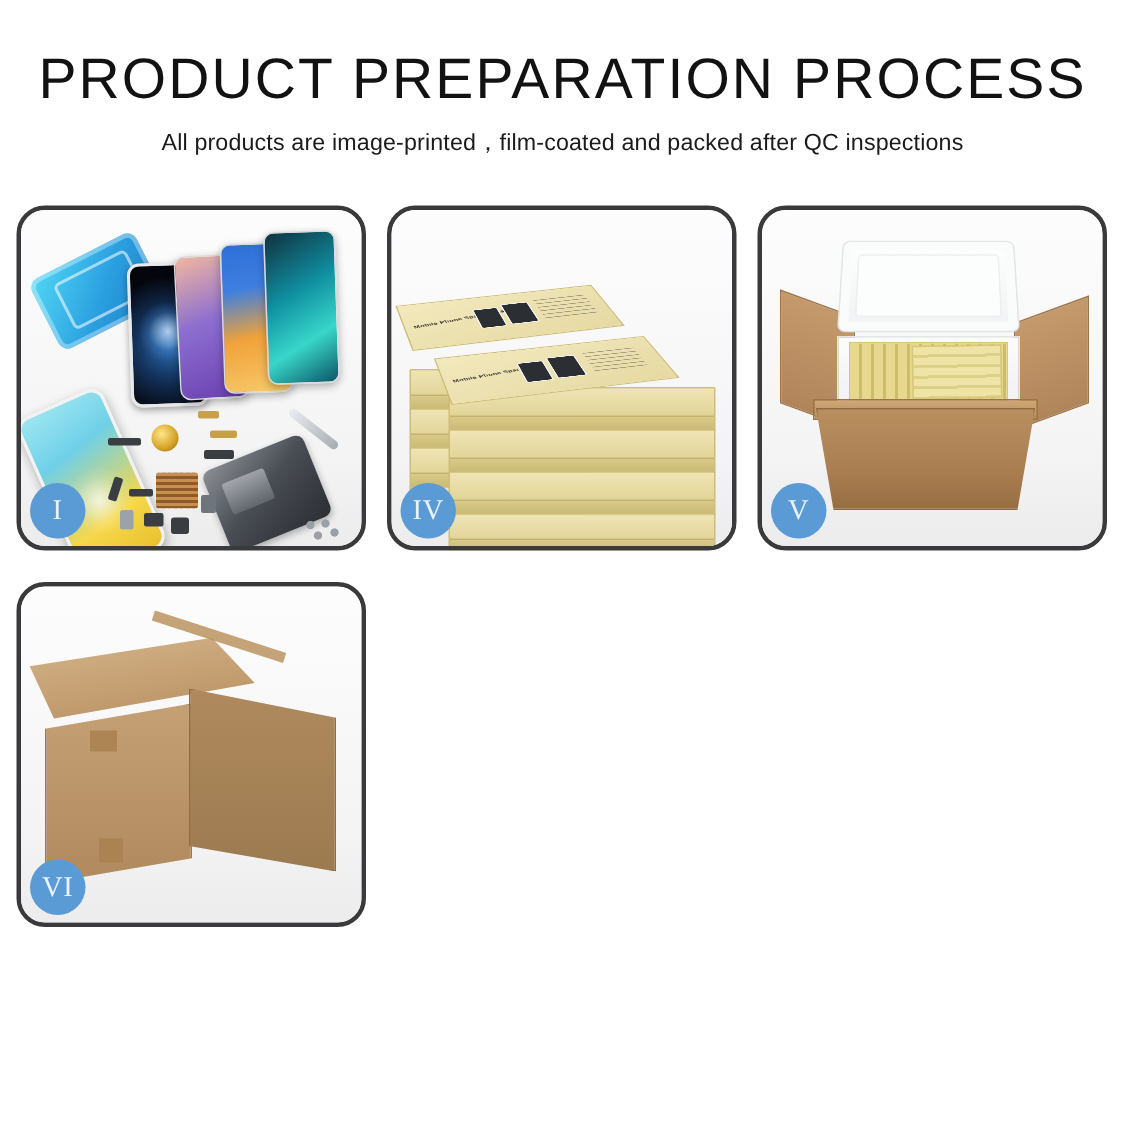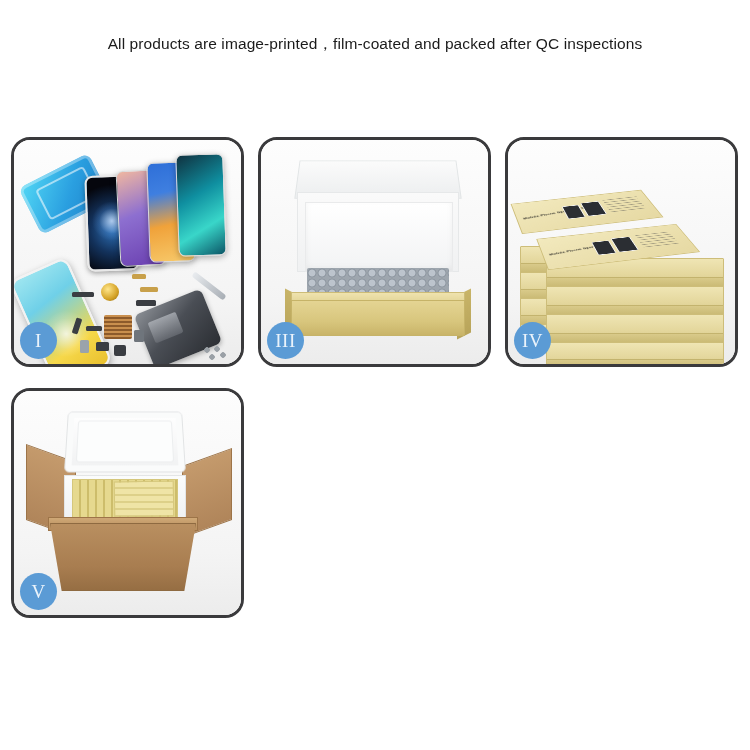--- a/index.html
+++ b/index.html
@@ -27,20 +27,21 @@
     color: #121212;
     letter-spacing: 1.4px;
     line-height: 1.0;
     white-space: nowrap;
   }
   .subtitle {
     font-family: "Liberation Sans", sans-serif;
     font-size: 15.5px;
     font-weight: 400;
     color: #1b1b1b;
+    margin-top: 13px;
     letter-spacing: 0.1px;
     white-space: nowrap;
   }
 
   
   .grid {
     position: absolute;
     left: 11px;
     top: 137px;
     width: 728px;
@@ -423,20 +424,21 @@
     opacity:.85;
   }
   .p6-tape { position:absolute; background:#a9804f; opacity:.85; }
   .p6-tape.t1{left:46px;top:96px;width:18px;height:14px;}
   .p6-tape.t2{left:52px;top:168px;width:16px;height:16px;}
 </style>
 </head>
 <body>
 
 <div class="header">
+  <div class="title">PRODUCT PREPARATION PROCESS</div>
   <div class="subtitle">All products are image-printed，film-coated and packed after QC inspections</div>
 </div>
 
 <div class="grid">
 
   <div class="panel">
     <div class="panel-stage">
       <div class="p1-sticker"></div>
       <div class="p1-glass"></div>
       <div class="p1-phone a"></div>
@@ -456,33 +458,20 @@
       <div class="p1-bit k8"></div>
       <div class="p1-bit k9"></div>
       <div class="p1-bit k10"></div>
       <div class="p1-tweezer"></div>
       <div class="p1-screws"></div>
     </div>
     <div class="badge">I</div>
   </div>
 
 
-  <div class="panel">
-    <div class="panel-stage">
-      <div class="p3-lid"></div>
-      <div class="p3-backwall"></div>
-      <div class="p3-foam"></div>
-      <div class="p3-bubblepad"></div>
-      <div class="p3-boxside-l"></div>
-      <div class="p3-boxside-r"></div>
-      <div class="p3-rim"></div>
-      <div class="p3-boxfront"></div>
-    </div>
-    <div class="badge">III</div>
-  </div>
 
   <div class="panel">
     <div class="panel-stage">
       <div class="p4-stack">
 
         <div class="p4-box" style="left:0px;  top:88px;  width:116px; height:26px;">
             <div class="edge"></div>
           </div>
         <div class="p4-box" style="left:0px;  top:114px; width:116px; height:26px;">
             <div class="edge"></div>
@@ -532,14 +521,25 @@
       <div class="p5-foamlid"></div>
       <div class="p5-foambox"></div>
       <div class="p5-contents"></div>
       <div class="p5-contents2"></div>
       <div class="p5-rim"></div>
       <div class="p5-body"></div>
     </div>
     <div class="badge">V</div>
   </div>
 
+  <div class="panel">
+    <div class="panel-stage">
+      <div class="p6-top"></div>
+      <div class="p6-face-l"></div>
+      <div class="p6-face-r"></div>
+      <div class="p6-seam"></div>
+      <div class="p6-tape t1"></div>
+      <div class="p6-tape t2"></div>
+    </div>
+    <div class="badge">VI</div>
+  </div>
 
 </div>
 
 </body></html>

